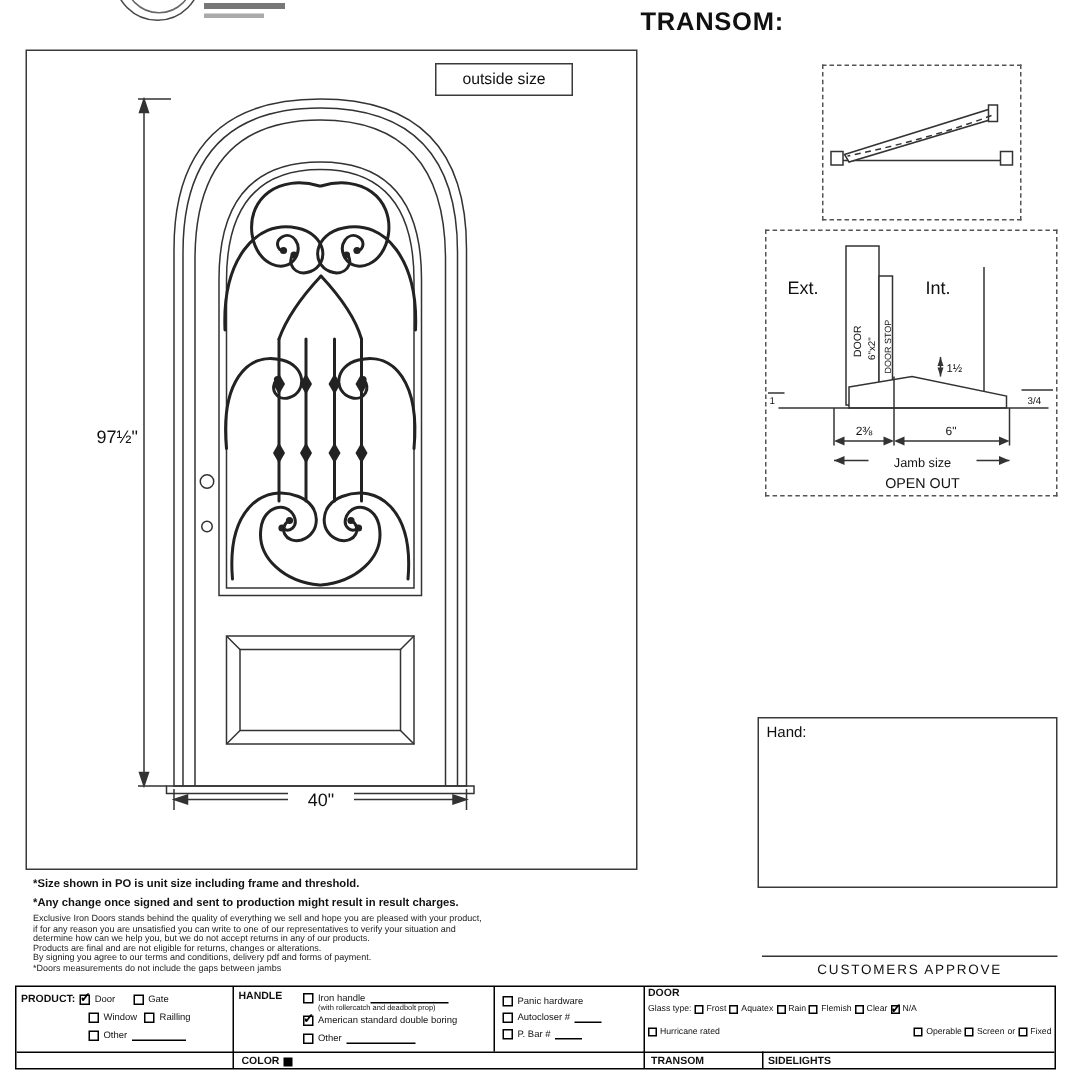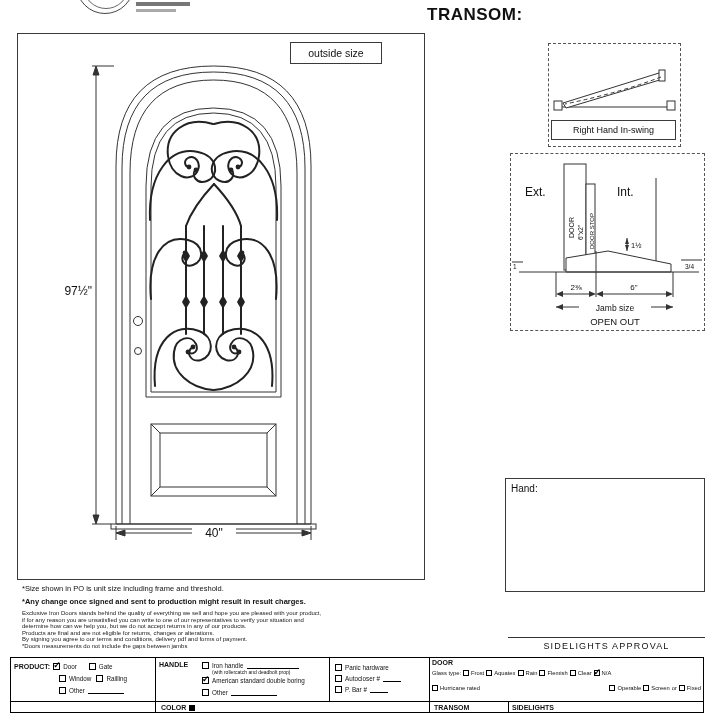--- a/index.html
+++ b/index.html
@@ -109,23 +109,20 @@
   <svg width="131" height="102" viewBox="0 0 131 102" class="abs" style="left:0;top:0">
     <g fill="none" stroke="#333" stroke-width="1">
       <path d="M6,63 H125"></path>
       <rect x="5" y="57" width="8" height="9" fill="#fff"></rect>
       <rect x="118" y="57" width="8" height="9" fill="#fff"></rect>
       <polygon points="14,59 110,29 114,35 17,64" fill="#fff"></polygon>
       <rect x="110" y="26" width="6" height="11" fill="#fff"></rect>
       <path d="M112,33 Q70,49 16,60" stroke-dasharray="4,3"></path>
     </g>
   </svg>
-  <div class="abs box" style="left:2px;top:76px;width:123px;height:18px;text-align:center;font-size:9px;line-height:18px;background:#fff">
-    <span>Right Hand In-swing</span>
-  </div>
 </div>
 
 <div class="abs dash" style="left:510px;top:153px;width:193px;height:176px">
   <svg width="193" height="176" viewBox="0 0 193 176" class="abs" style="left:0;top:0">
     <g fill="none" stroke="#333" stroke-width="1">
       <rect x="53" y="10" width="22" height="106" fill="#fff"></rect>
       <rect x="75" y="30" width="9" height="74" fill="#fff"></rect>
       <path d="M145,24 V116"></path>
       <polygon points="55,104 97,97 160,110 160,118 55,118" fill="#fff"></polygon>
       <path d="M8,118 H188"></path>
@@ -159,23 +156,23 @@
     <text x="104" y="157" font-size="8.5" text-anchor="middle">Jamb size</text>
     <text x="104" y="171" font-size="9.5" text-anchor="middle">OPEN OUT</text>
   </svg>
 </div>
 
 <div class="abs box" style="left:505px;top:478px;width:198px;height:112px">
   <div style="font-size:10px;padding:4px 0 0 5px">Hand:</div>
 </div>
 
 <div class="abs" style="left:508px;top:637px;width:197px;border-top:1px solid #333;height:0"></div>
-<div class="abs" style="left:508px;top:641px;width:197px;text-align:center;font-size:9px;letter-spacing:1.2px">SIDELIGHTS APPROVAL</div>
-
-<div class="abs" style="left:22px;top:584px;font-size:7.5px;font-weight:normal">*Size shown in PO is unit size including frame and threshold.</div>
+<div class="abs" style="left:508px;top:641px;width:197px;text-align:center;font-size:9px;letter-spacing:1.2px">CUSTOMERS APPROVE</div>
+
+<div class="abs" style="left:22px;top:584px;font-size:7.5px;font-weight:bold">*Size shown in PO is unit size including frame and threshold.</div>
 <div class="abs" style="left:22px;top:597px;font-size:7.5px;font-weight:bold">*Any change once signed and sent to production might result in result charges.</div>
 <div class="abs" style="left:22px;top:610px;font-size:6px;line-height:6.6px;color:#222">
   <span style="display:block">Exclusive Iron Doors stands behind the quality of everything we sell and hope you are pleased with your product,</span>
   <span style="display:block">if for any reason you are unsatisfied you can write to one of our representatives to verify your situation and</span>
   <span style="display:block">determine how can we help you, but we do not accept returns in any of our products.</span>
   <span style="display:block">Products are final and are not eligible for returns, changes or alterations.</span>
   <span style="display:block">By signing you agree to our terms and conditions, delivery pdf and forms of payment.</span>
   <span style="display:block">*Doors measurements do not include the gaps between jambs</span>
 </div>
 

